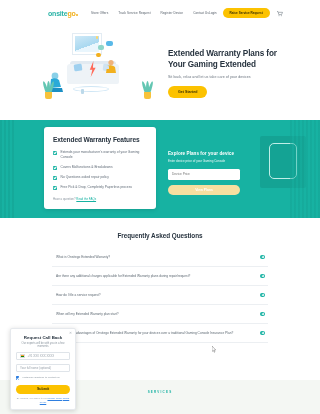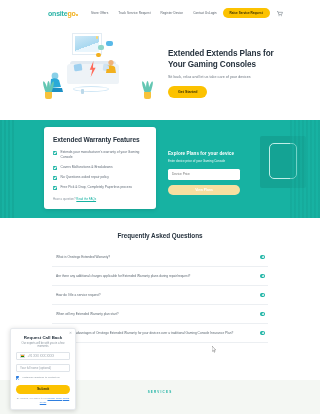--- a/index.html
+++ b/index.html
@@ -259,21 +259,21 @@
         <div class="pot"></div>
       </div>
       <div class="plant plant-r">
         <div class="leaf" style="left:1px;transform:rotate(-18deg)"></div>
         <div class="leaf" style="left:4px;"></div>
         <div class="leaf" style="left:7px;transform:rotate(18deg)"></div>
         <div class="pot"></div>
       </div>
     </div>
     <div class="hero-copy">
-      <div class="hero-title">Extended Extends Plans for Your Gaming Consoles</div>
+      <div class="hero-title">Extended Warranty Plans for Your Gaming Extended</div>
       <div class="hero-sub">Sit back, relax and let us take care of your devices</div>
       <button class="hero-cta">Get Started</button>
     </div>
   </div>
 
   <div class="band">
     <div class="band-inner">
       <div class="feature-card">
         <div class="feature-title">Extended Warranty Features</div>
         <div class="feature-list">

